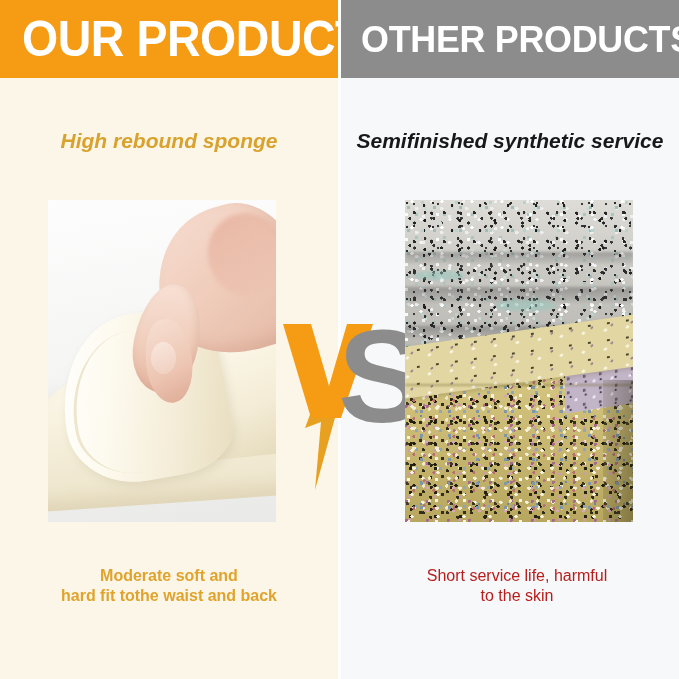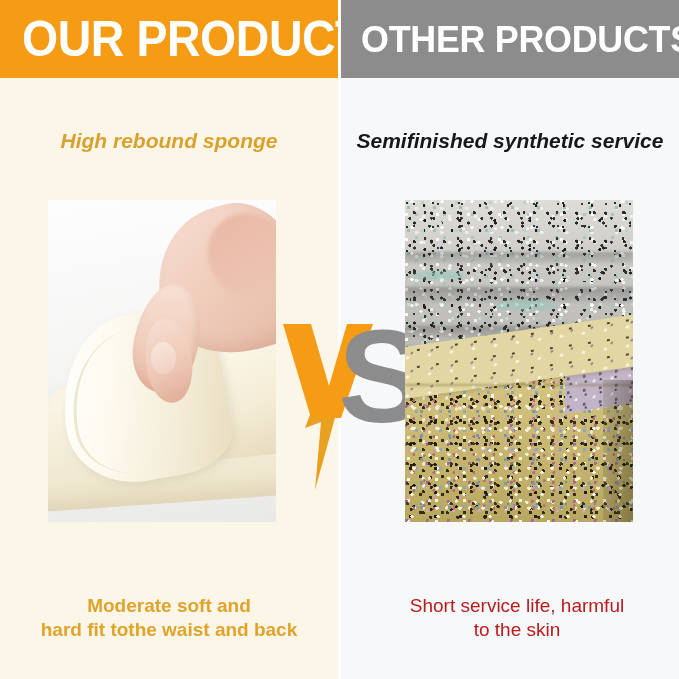--- a/index.html
+++ b/index.html
@@ -395,24 +395,23 @@
   
   .caption {
     position: absolute;
     top: 566px;
     height: 48px;
     display: flex;
     align-items: flex-start;
     justify-content: center;
     text-align: center;
     font-weight: 700;
-    font-size: 19px;
+    font-size: 16px;
     line-height: 1.25;
     z-index: 4;
-    margin-top: 28px;
   }
   .caption.left  { left: 0;     width: 338px; color: #e0a32c; }
   .caption.right { left: 348px; width: 338px; color: #b91c1c; font-weight: 400; }
   .caption span { display: block; white-space: pre-line; }
 </style>
 </head>
 <body>
 
 <div id="canvas">
 

